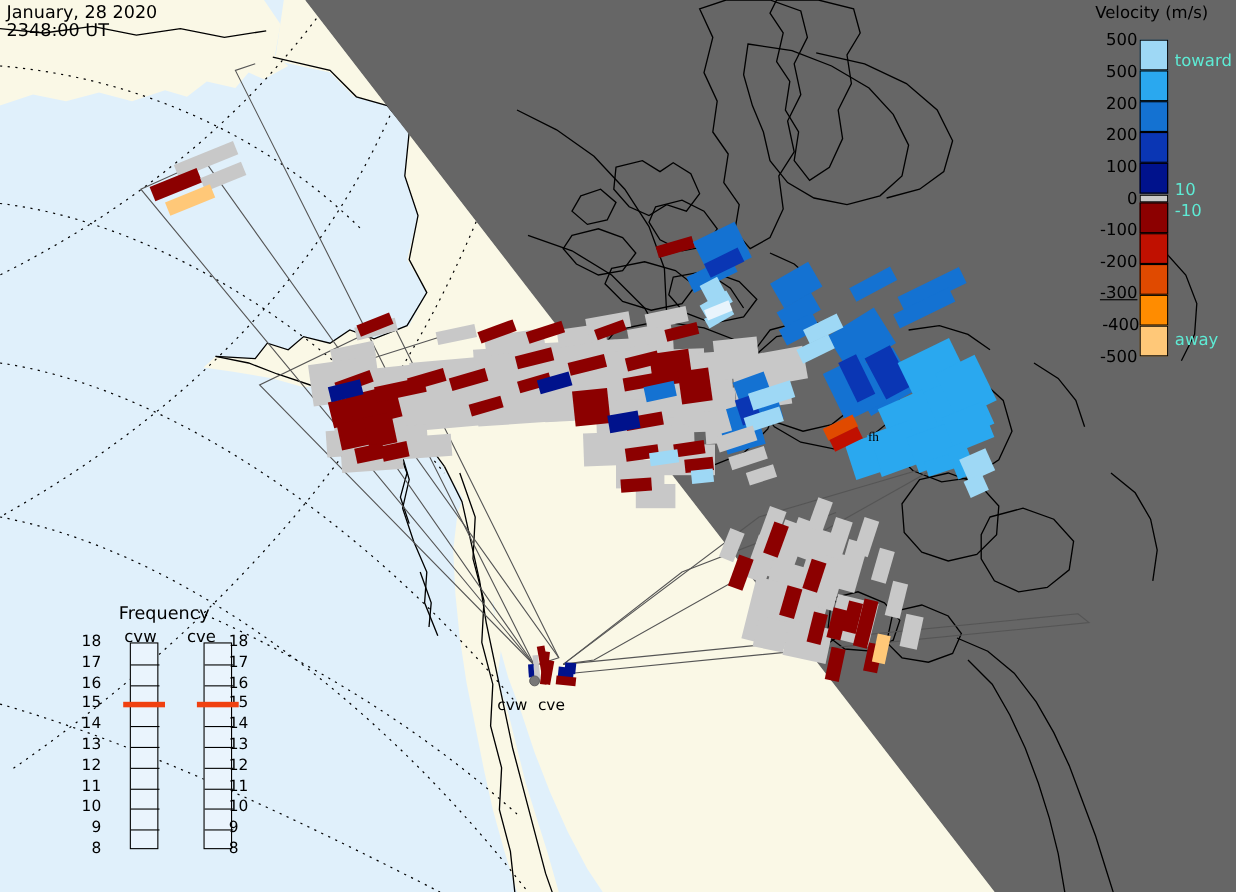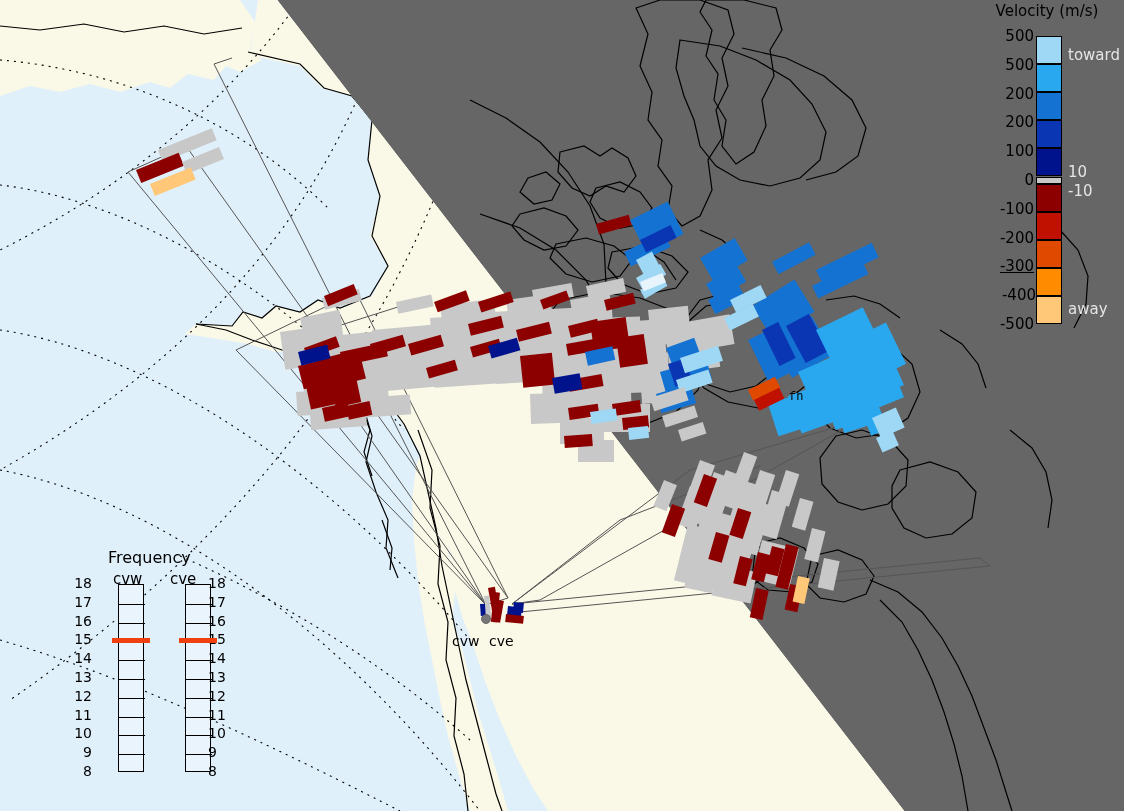--- a/index.html
+++ b/index.html
@@ -8,32 +8,32 @@
   #map-svg{position:absolute;left:0;top:0;width:1124px;height:811px;}
 
   .ts-block{position:absolute;left:6px;top:2px;color:#000;font-size:16px;line-height:17px;
             font-family:"DejaVu Sans",sans-serif;white-space:pre;}
 
   
   #cbar-wrap{position:absolute;left:1036px;top:36px;width:26px;height:288px;}
   .cb-band{position:absolute;left:0;width:26px;border:1px solid #000;box-sizing:border-box;}
   #cbar-title{position:absolute;left:970px;top:2px;width:154px;text-align:center;font-size:15px;color:#000;}
   .cb-tick{position:absolute;right:0;width:60px;text-align:right;font-size:15px;color:#000;}
-  .cb-side{position:absolute;left:0;font-size:15px;color:#e5e5e5;white-space:nowrap;}
+  .cb-side{position:absolute;left:0;font-size:15px;color:#5eead4;white-space:nowrap;}
 
   
   #freq-title{position:absolute;left:108px;top:548px;font-size:16px;color:#000;}
   .fq-name{position:absolute;font-size:15px;color:#000;}
   .fq-box{position:absolute;width:26px;border:1.5px solid #000;box-sizing:border-box;background:#eaf4fd;}
   .fq-row{position:absolute;left:0;width:26px;border-bottom:1.5px solid #000;box-sizing:border-box;}
   .fq-tick{position:absolute;font-size:14px;color:#000;width:22px;text-align:right;}
   .fq-mark{position:absolute;height:5px;}
 
   .site-lab{position:absolute;font-size:14px;color:#000;}
-  .fh-lab{position:absolute;font-size:12px;color:#000;font-family:Liberation Mono, monospace;}
+  .fh-lab{position:absolute;font-size:12px;color:#000;font-family:Liberation Serif, serif;}
 </style>
 </head>
 <body>
 
 <div id="root">
 
   <svg id="map-svg" viewBox="0 0 1124 811">
     <defs>
       <clipPath id="dayclip">
         <polygon points="0,0 278,0 905,811 0,811"></polygon>
@@ -366,20 +366,21 @@
       <rect x="484" y="596" width="5" height="22" fill="#c8c8c8" transform="rotate(-6 484 596)"></rect>
       <rect x="480" y="604" width="5" height="12" fill="#00128c" transform="rotate(-4 480 604)"></rect>
       <rect x="498" y="600" width="6" height="22" fill="#8c0000" transform="rotate(10 498 600)"></rect>
       <rect x="508" y="606" width="14" height="10" fill="#00128c" transform="rotate(6 508 606)"></rect>
       <rect x="506" y="614" width="18" height="8" fill="#8c0000" transform="rotate(6 506 614)"></rect>
       <rect x="514" y="602" width="10" height="10" fill="#00128c" transform="rotate(6 514 602)"></rect>
       <circle cx="486" cy="619" r="4.5" fill="#777777" stroke="#555" stroke-width="0.8"></circle>
     </g>
   </svg>
 
+  <div class="ts-block"><span>January, 28 2020</span><br><span>2348:00 UT</span></div>
 
   <div id="cbar-title">Velocity (m/s)</div>
   <div id="cbar-wrap">
       <div class="cb-band" style="top: 0px; height: 28.1px; background: rgb(158, 216, 245);"></div>
       <div class="cb-band" style="top: 28.1px; height: 28.1px; background: rgb(42, 168, 239);"></div>
       <div class="cb-band" style="top: 56.2px; height: 28.1px; background: rgb(20, 114, 210);"></div>
       <div class="cb-band" style="top: 84.3px; height: 28.1px; background: rgb(10, 54, 180);"></div>
       <div class="cb-band" style="top: 112.4px; height: 28.1px; background: rgb(0, 18, 140);"></div>
       <div class="cb-band" style="top: 140.5px; height: 7px; background: rgb(200, 200, 200);"></div>
       <div class="cb-band" style="top: 147.5px; height: 28.1px; background: rgb(140, 0, 0);"></div>

